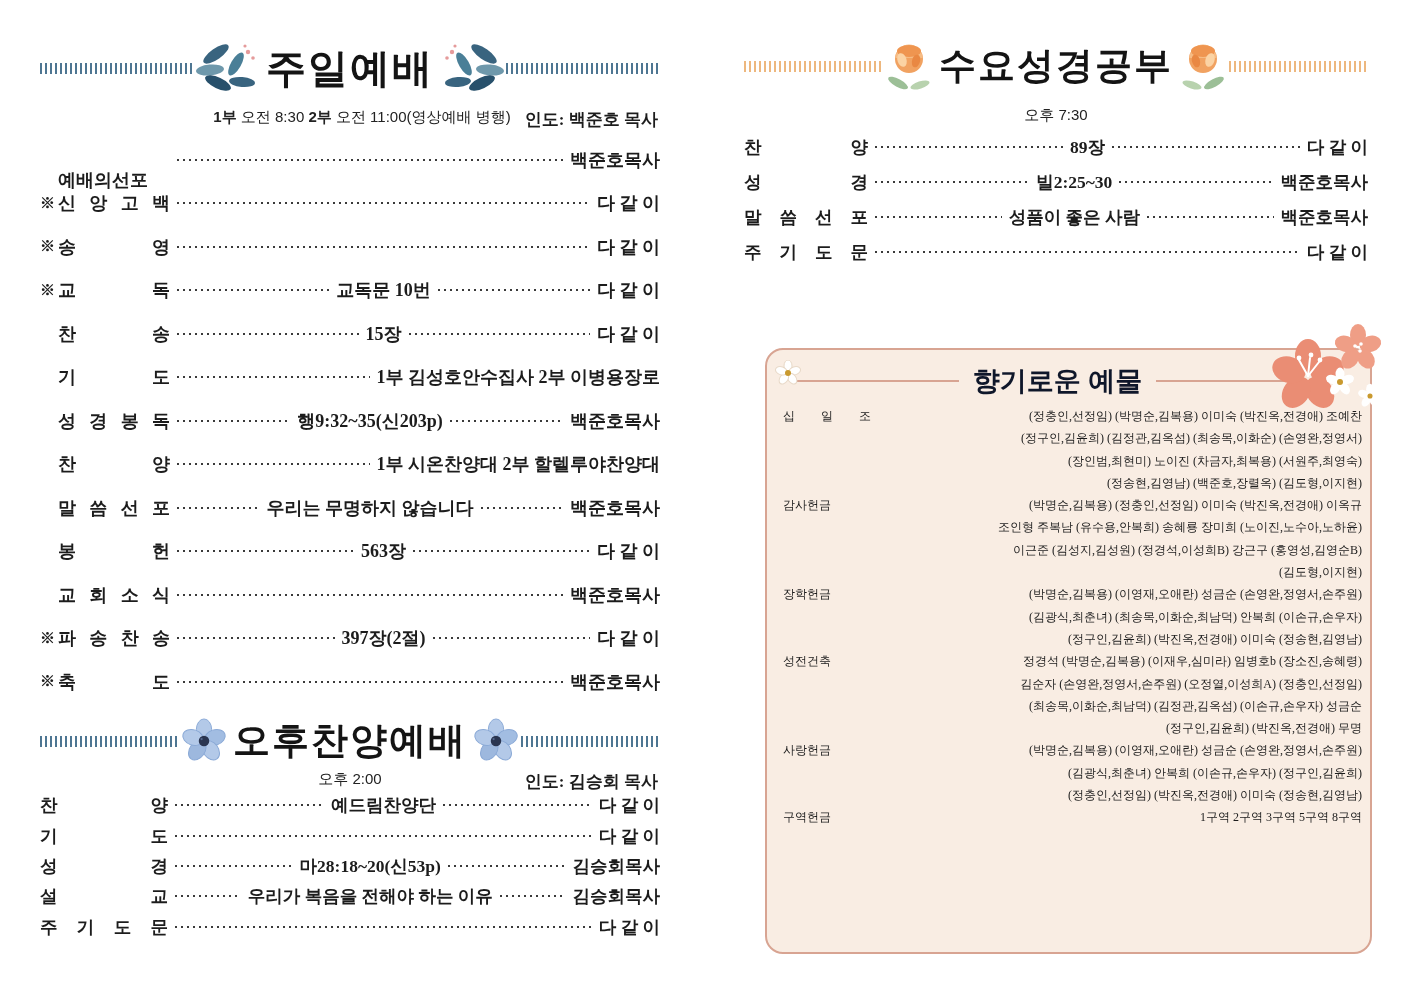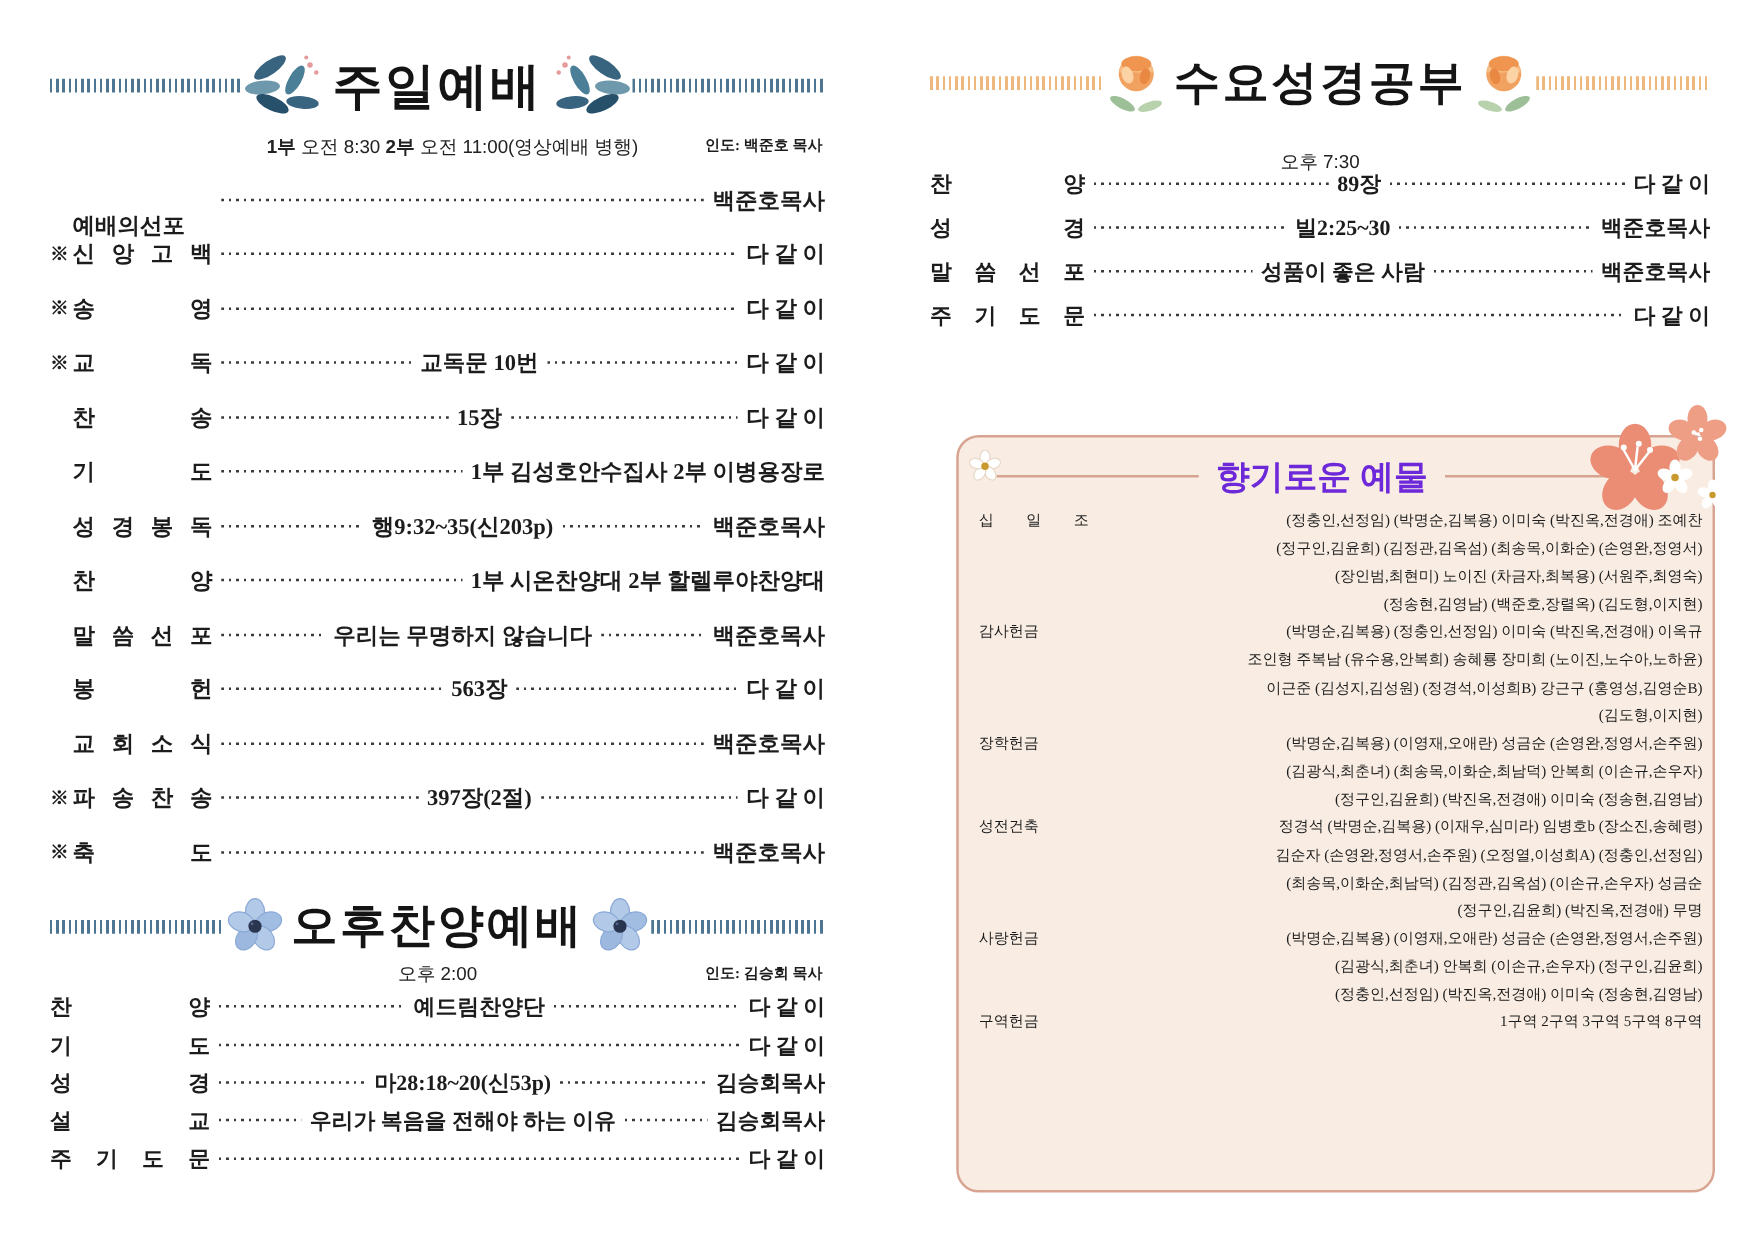--- a/index.html
+++ b/index.html
@@ -27,40 +27,40 @@
   .sec-head.blue{--ac:var(--left-accent);}
   .sec-head.orange{--ac:var(--right-accent);}
   .sec-title{font-family:"Liberation Sans",sans-serif;font-weight:700;font-size:40px;letter-spacing:2px;
     margin:0 4px;white-space:nowrap;color:#141414;}
   .sec-title.small{font-size:37px;}
   .deco{display:flex;margin:0 2px;flex:none;}
   .deco.mirror{transform:scaleX(-1);}
 
   .subline{position:absolute;left:0;right:0;height:22px;font-size:15px;}
   .sub-center{position:absolute;left:0;right:0;text-align:center;font-family:"Liberation Sans",sans-serif;color:#222;}
-  .sub-right{position:absolute;right:2px;top:0;font-weight:700;font-size:12px;font-family:"Liberation Serif",serif;}
+  .sub-right{position:absolute;right:2px;top:0;font-weight:700;font-size:17px;font-family:"Liberation Serif",serif;}
 
   
   .rows{position:absolute;left:0;right:0;}
   .srow{display:flex;align-items:center;font-weight:600;}
   .rows.sunday .srow{height:43.5px;font-size:18px;}
   .rows.afternoon .srow{height:30.4px;font-size:17.5px;}
   .rows.wednesday .srow{height:35.2px;font-size:17.5px;}
   .marker{flex:none;width:18px;font-size:15px;}
   .rlabel{flex:none;text-align-last:justify;}
   .dots{flex:1 1 18px;min-width:14px;height:2px;margin:0 7px;
     background:repeating-linear-gradient(90deg,var(--dots) 0 2px,transparent 2px 6px);}
   .rcenter,.rright{flex:none;white-space:nowrap;}
 
   
   .obox{position:absolute;left:21px;top:348px;width:607px;height:606px;
     background:var(--box-bg);border:2px solid var(--box-border);border-radius:18px;}
   .otitle-row{display:flex;align-items:center;margin:13px 52px 4px 30px;}
   .otitle-line{flex:1;height:2px;background:var(--box-border);}
-  .otitle{font-family:"Liberation Sans",sans-serif;font-weight:700;font-size:27px;margin:0 14px;white-space:nowrap;color:#6d28d9;}
+  .otitle{font-family:"Liberation Sans",sans-serif;font-weight:700;font-size:27px;margin:0 14px;white-space:nowrap;color:#0f172a;}
   .oitems{margin:6px 8px 0 16px;}
   .oitem{display:flex;align-items:flex-start;font-size:12px;line-height:22.3px;font-weight:400;}
   .olabel{flex:none;width:88px;text-align-last:justify;}
   .olines{flex:1;padding-left:9px;}
   .oline-text{white-space:nowrap;text-align:right;}
   .corner-flowers{position:absolute;top:-28px;right:-14px;}
   .corner-white-flower{position:absolute;top:10px;left:8px;}
 </style>
 </head>
 <body>
@@ -291,21 +291,21 @@
             <ellipse cx="35" cy="45" rx="10" ry="3.6" fill="#b8d2ae" transform="rotate(-18 35 45)"></ellipse>
             <circle cx="24" cy="19" r="14" fill="#f1a261"></circle>
             <path d="M10.5 18 a13.5 13.5 0 0 1 27 0 z" fill="#f6bc84"></path>
             <ellipse cx="24" cy="11" rx="12" ry="6" fill="#ef9550"></ellipse>
             <ellipse cx="17" cy="20" rx="4.5" ry="7" fill="#fbd3a4" transform="rotate(-18 17 20)"></ellipse>
             <ellipse cx="31" cy="21" rx="4" ry="6.5" fill="#e98843" transform="rotate(15 31 21)"></ellipse>
           </svg>
         </span>
         <span class="rule"></span>
       </div>
-      <div class="subline" style="top:120px;">
+      <div class="subline" style="top:106px;">
         <span class="sub-center">오후 7:30</span>
       </div>
       <div class="rows wednesday" id="wednesday-rows" style="top:129px;">
           <div class="srow">
             <span class="rlabel" style="width: 124px;">찬 양</span>
             <span class="dots"></span>
             <span class="rcenter">89장</span>
             <span class="dots"></span>
             <span class="rright">다  같  이</span>
           </div>

